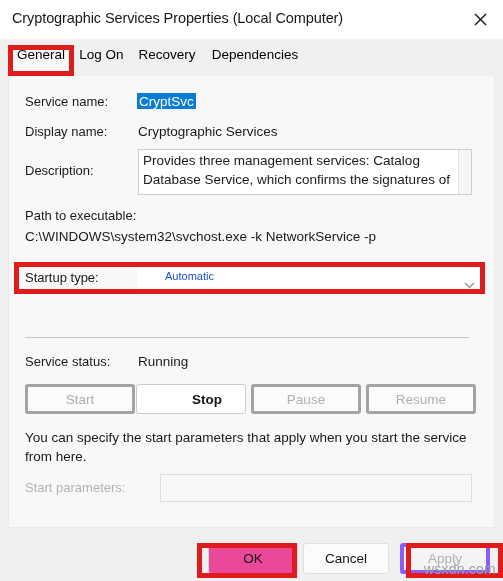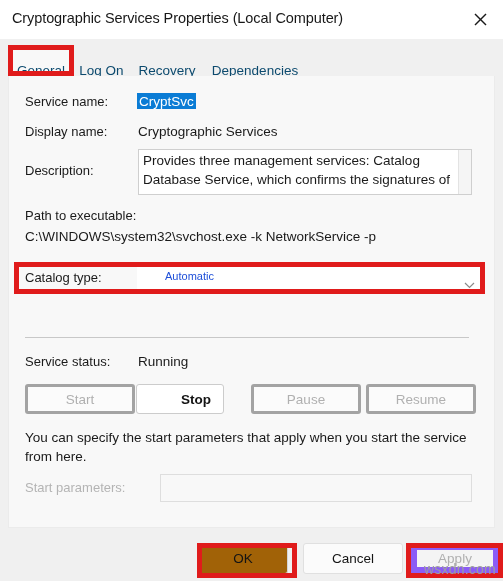--- a/index.html
+++ b/index.html
@@ -51,24 +51,24 @@
     position: absolute;
     left: 0; top: 39px;
     width: 503px; height: 39px;
     background: #f0f0f0;
   }
   .tab {
     position: absolute;
     top: 8px;
     height: 31px;
     display: flex;
-    align-items: flex-end;
+    align-items: flex-start;
     justify-content: center;
     font-size: 13.5px;
-    color: #0c4a6e;
+    color: #000000;
     background: #f0f0f0;
     white-space: nowrap;
     box-sizing: border-box;
   }
   .tab.active {
     background: #f8f8f8;
   }
   #tab-general { left: 12px;  width: 58px; }
   #tab-logon   { left: 74px;  width: 55px; }
   #tab-recovery{ left: 133px; width: 68px; }
@@ -198,21 +198,21 @@
     color: #b0b0b0;
     font-family: "Liberation Sans", sans-serif;
   }
   .ctlbtn.enabled {
     background: #ffffff;
     border: 1px solid #cccccc;
     color: #141414;
     font-weight: bold;
   }
   #btn-start  { left: 16px;  width: 110px; }
-  #btn-stop   { left: 127px; width: 88px; padding-left: 32px; }
+  #btn-stop   { left: 127px; width: 110px; padding-left: 32px; }
   #btn-pause  { left: 242px; width: 110px; }
   #btn-resume { left: 357px; width: 110px; }
   
   #hint-text {
     position: absolute;
     left: 16px; top: 352px;
     width: 450px;
     font-size: 13.5px;
     line-height: 19px;
     color: #1a1a1a;
@@ -240,35 +240,35 @@
     height: 31px;
     border-radius: 3px;
     box-sizing: border-box;
     display: flex;
     align-items: center;
     justify-content: center;
     font-size: 13.5px;
     font-family: "Liberation Sans", sans-serif;
   }
   #btn-ok {
-    left: 198px; width: 90px;
-    background: #a16207;
+    left: 208px; width: 90px;
+    background: #ec4899;
     border: 1px solid #d4d4d4;
     color: #141414;
   }
   #btn-cancel {
-    left: 303px; width: 100px;
+    left: 303px; width: 86px;
     background: #fbfbfb;
     border: 1px solid #e0e0e0;
     color: #141414;
   }
   #btn-apply {
-    left: 410px; width: 90px;
+    left: 400px; width: 90px;
     background: #f4f4f4;
-    border: 7px solid #8b5cf6;
+    border: 4px solid #8b5cf6;
     color: #b0b0b0;
   }
   
   #watermark {
     position: absolute;
     left: 424px; top: 561px;
     font-size: 14px;
     color: #9e9e9e;
     letter-spacing: 0.2px;
     white-space: nowrap;
@@ -317,21 +317,21 @@
     <div class="lbl" id="lbl-description">Description:</div>
     <div id="desc-box">
       <div id="desc-text">Provides three management services: Catalog Database Service, which confirms the signatures of Windows files and allows new programs to be</div>
       <div id="desc-scrollbar"></div>
     </div>
 
     <div class="lbl" id="lbl-path">Path to executable:</div>
     <div class="val" id="val-path">C:\WINDOWS\system32\svchost.exe -k NetworkService -p</div>
 
     <div id="startup-row">
-      <div class="lbl" id="lbl-startup">Catalog type:</div>
+      <div class="lbl" id="lbl-startup">Startup type:</div>
       <div id="startup-select">
         <div id="startup-value">Automatic</div>
         <span id="startup-chevron">
           <svg width="11" height="7" viewBox="0 0 11 7">
             <polyline points="1,1 5.5,5.5 10,1" fill="none" stroke="#8a8a8a" stroke-width="1.2"></polyline>
           </svg>
         </span>
       </div>
     </div>
 

